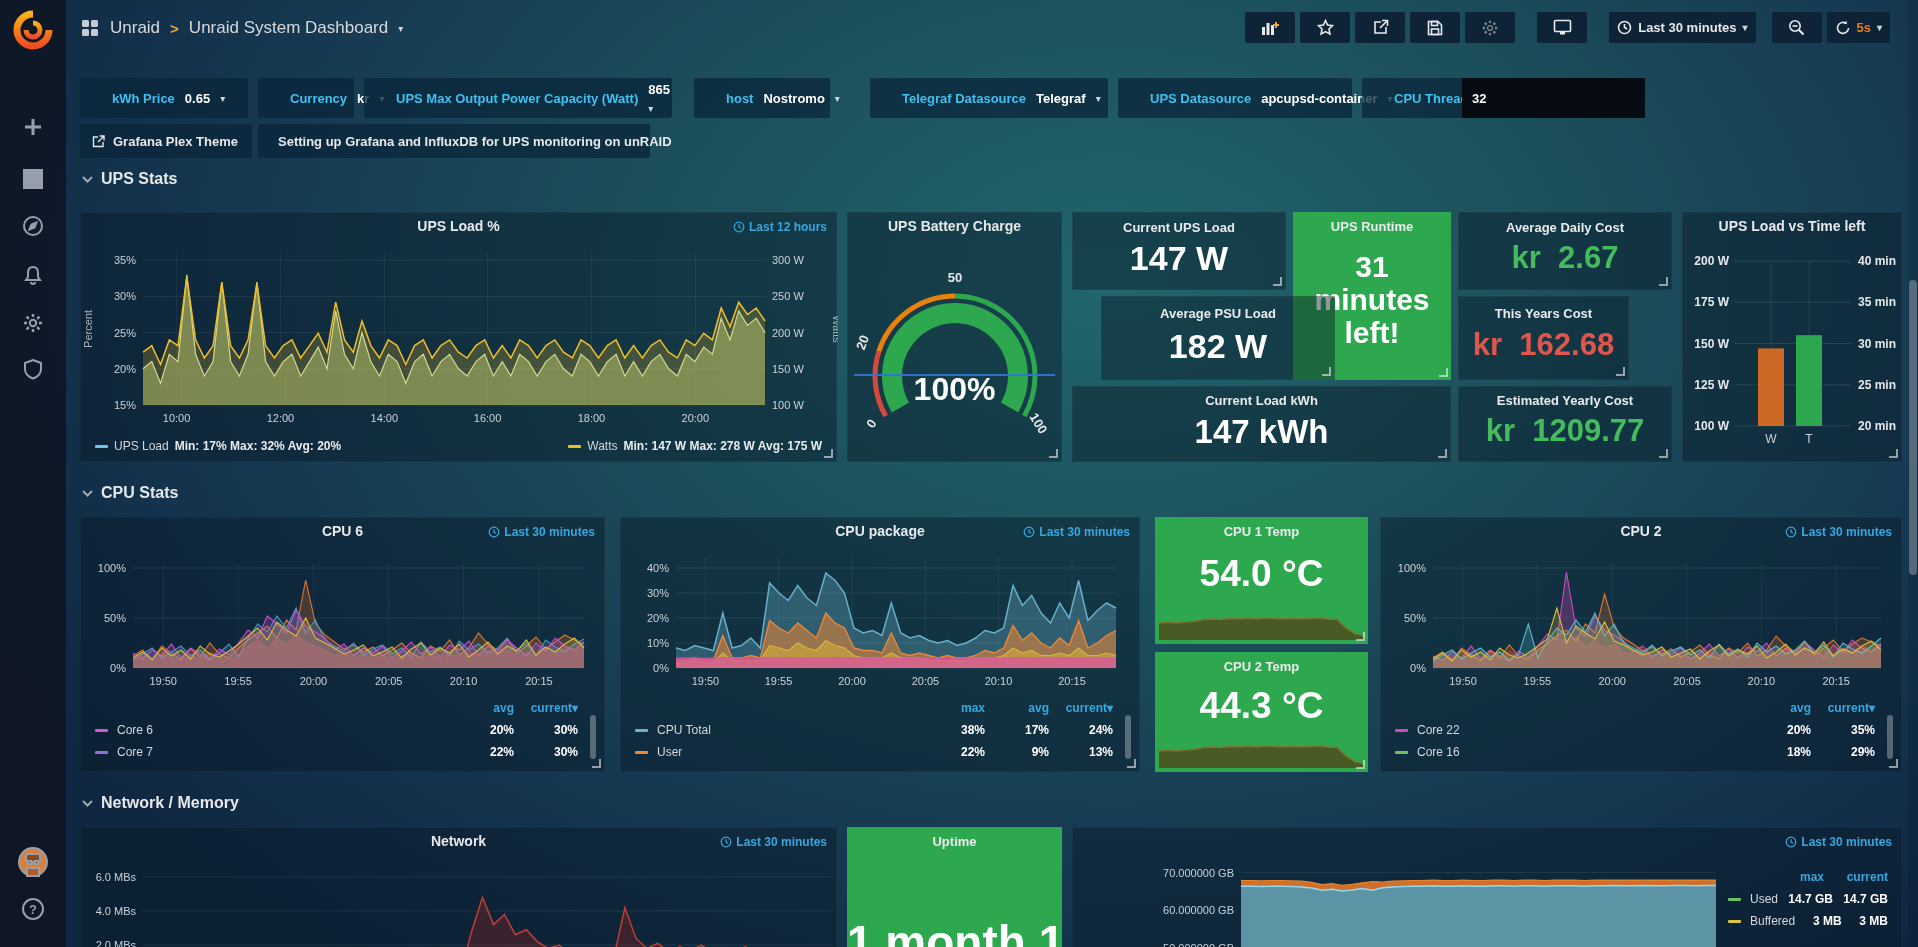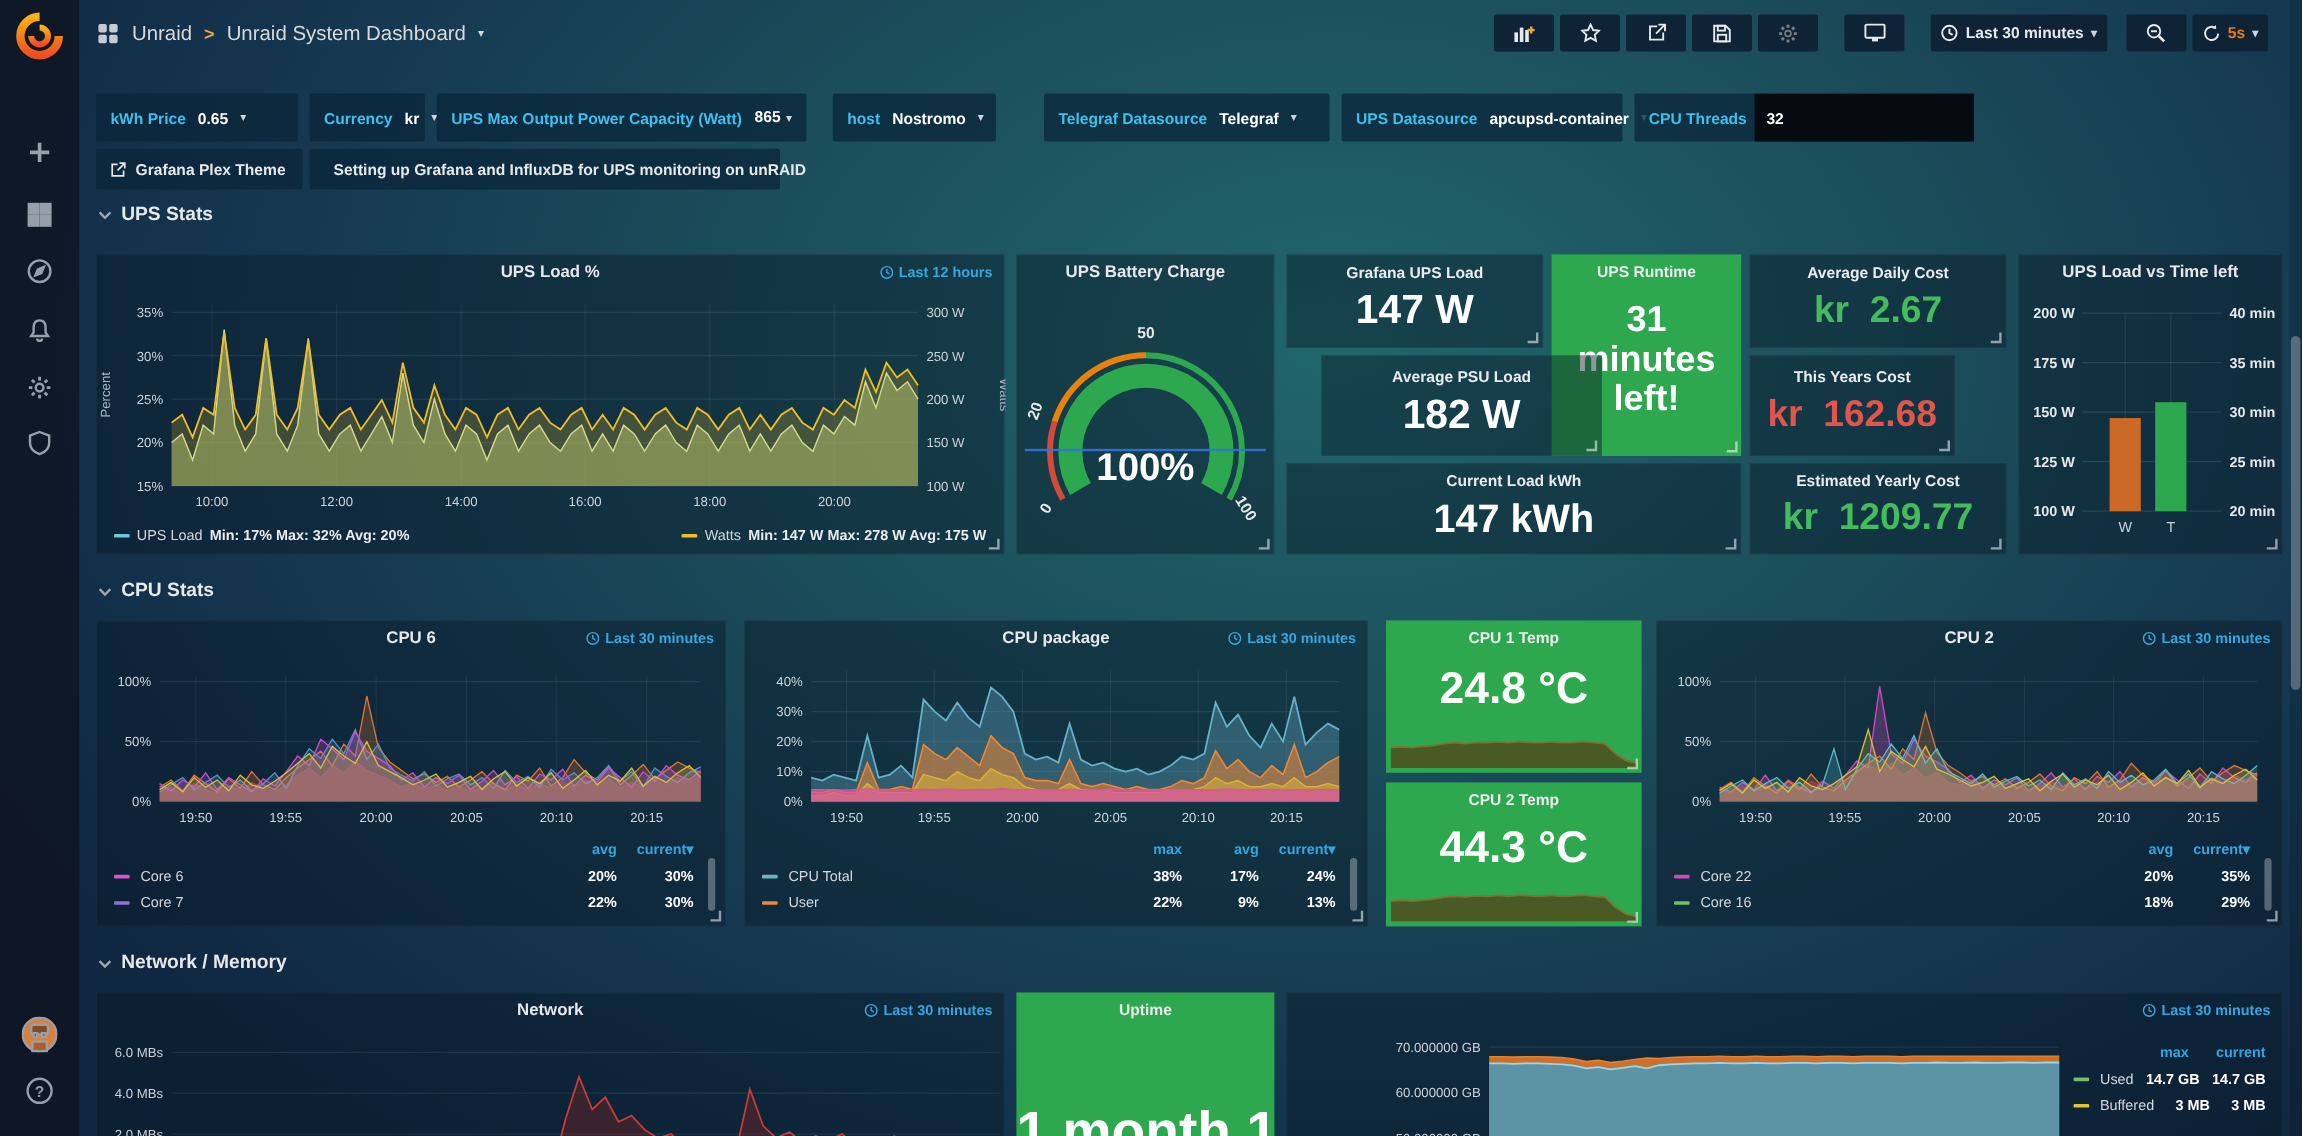--- a/index.html
+++ b/index.html
@@ -13,21 +13,21 @@
   
   #topnav{position:absolute;left:66px;top:0;right:0;height:56px;display:flex;align-items:center;}
   .crumb{display:flex;align-items:center;gap:10px;margin-left:14px;color:#d8d9da;font-size:17px;}
   .crumb .sep{color:#f2a33c;font-weight:bold;font-size:15px;}
   .tbtns{position:absolute;right:28px;top:12px;display:flex;align-items:center;gap:5px;}
   .tbtn{height:31px;min-width:34px;background:#0e2436;border-radius:2px;display:flex;align-items:center;justify-content:center;gap:6px;padding:0 8px;color:#e6e8ea;font-size:13px;font-weight:bold;cursor:pointer;}
   .tbtn svg{stroke:#e6e8ea;fill:none;stroke-width:1.6;}
   .gap{width:12px;}
   
   .chip{position:absolute;height:40px;background:rgba(10,38,58,0.75);border-radius:2px;display:flex;align-items:center;gap:10px;padding:0 12px;box-sizing:border-box;cursor:pointer;}
-  .chip .lab{color:#3fc0f0;font-weight:bold;font-size:13px;white-space:nowrap;}
+  .chip .lab{color:#3fc0f0;font-weight:bold;font-size:13px;white-space:nowrap;margin-left:20px;}
   .chip .val{color:#fff;font-weight:bold;font-size:13px;white-space:nowrap;}
   .caret{color:#cfd6dc;font-size:10px;}
   .linkchip{position:absolute;height:34px;background:rgba(10,38,58,0.75);border-radius:2px;display:flex;align-items:center;gap:8px;padding:0 12px;color:#e6e8ea;font-size:13px;font-weight:bold;cursor:pointer;box-sizing:border-box;white-space:nowrap;}
   
   .sect{position:absolute;display:flex;align-items:center;gap:8px;color:#e6e8ea;font-size:16px;font-weight:bold;cursor:pointer;}
   .sect svg{stroke:#9fa7ad;fill:none;stroke-width:2;}
   
   .panel{position:absolute;background:rgba(8,24,38,0.45);border:1px solid rgba(255,255,255,0.035);box-sizing:border-box;}
   .panel::after{content:"";position:absolute;right:3px;bottom:3px;width:7px;height:7px;border-right:2px solid rgba(255,255,255,0.55);border-bottom:2px solid rgba(255,255,255,0.55);}
   .pt{position:absolute;top:5px;left:0;right:0;text-align:center;font-size:14px;font-weight:bold;color:#e6e8ea;cursor:pointer;}
@@ -344,21 +344,21 @@
         <text x="27.3" y="212.8" fill="#e6e8ea" font-size="13" font-weight="bold" text-anchor="middle" transform="rotate(-58 27.3 212.8)">0</text>
         <text x="18.7" y="130.9" fill="#e6e8ea" font-size="13" font-weight="bold" text-anchor="middle" transform="rotate(-70 18.7 130.9)">20</text>
         <text x="107.0" y="69.0" fill="#e6e8ea" font-size="13" font-weight="bold" text-anchor="middle" transform="rotate(0 107.0 69.0)">50</text>
         <text x="186.7" y="212.8" fill="#e6e8ea" font-size="13" font-weight="bold" text-anchor="middle" transform="rotate(58 186.7 212.8)">100</text>
       </svg>
     <div style="position:absolute;left:6px;right:6px;top:161px;height:2px;background:#3274d9;opacity:.9"></div>
     <div class="gauge-val" style="top:158px;font-size:32px">100%</div>
   </div>
 
   <div class="panel" style="left:1072px;top:212px;width:214px;height:78px">
-    <div class="stat-title" style="top:7px">Grafana UPS Load</div>
+    <div class="stat-title" style="top:7px">Current UPS Load</div>
     <div class="stat-value" style="top:26px;font-size:34px">147 W</div>
   </div>
   <div class="panel green" style="left:1293px;top:212px;width:158px;height:168px">
     <div class="stat-title" style="top:7px">UPS Runtime</div>
     <div class="stat-value" style="top:38px;font-size:30px">31</div>
     <div class="stat-value" style="top:71px;font-size:30px">minutes</div>
     <div class="stat-value" style="top:104px;font-size:30px">left!</div>
   </div>
   <div class="panel" style="left:1458px;top:212px;width:214px;height:78px">
     <div class="stat-title" style="top:7px">Average Daily Cost</div>
@@ -539,21 +539,21 @@
         <span class="lcell">22%</span>
         <span class="lcell">9%</span>
         <span class="lcell">13%</span>
       </div>
     </div>
     <div class="lscroll" style="right:8px;bottom:12px"></div>
   </div>
 
   <div class="panel green" style="left:1155px;top:517px;width:213px;height:127px;overflow:hidden">
     <div class="stat-title" style="top:7px">CPU 1 Temp</div>
-    <div class="stat-value" style="top:36px;font-size:37px">24.8 °C</div>
+    <div class="stat-value" style="top:36px;font-size:37px">54.0 °C</div>
     <svg class="chart" width="205" height="34" style="left:4px;top:89px">
         <path d="M0.0 17.0 L8.9 16.3 L17.8 17.0 L26.7 16.0 L35.7 15.3 L44.6 13.6 L53.5 12.9 L62.4 13.6 L71.3 12.6 L80.2 12.9 L89.1 12.2 L98.0 12.9 L107.0 11.9 L115.9 12.6 L124.8 12.9 L133.7 12.2 L142.6 12.9 L151.5 12.6 L160.4 11.9 L169.3 12.9 L178.3 13.6 L187.2 22.1 L196.1 27.9 L205.0 29.9 L 205 34 L 0 34 Z" fill="rgba(80,76,30,0.85)"></path>
         <path d="M0.0 17.0 L8.9 16.3 L17.8 17.0 L26.7 16.0 L35.7 15.3 L44.6 13.6 L53.5 12.9 L62.4 13.6 L71.3 12.6 L80.2 12.9 L89.1 12.2 L98.0 12.9 L107.0 11.9 L115.9 12.6 L124.8 12.9 L133.7 12.2 L142.6 12.9 L151.5 12.6 L160.4 11.9 L169.3 12.9 L178.3 13.6 L187.2 22.1 L196.1 27.9 L205.0 29.9" fill="none" stroke="#7b7430" stroke-width="1.5"></path>
       </svg>
   </div>
   <div class="panel green" style="left:1155px;top:652px;width:213px;height:120px;overflow:hidden">
     <div class="stat-title" style="top:7px">CPU 2 Temp</div>
     <div class="stat-value" style="top:33px;font-size:37px">44.3 °C</div>
     <svg class="chart" width="205" height="34" style="left:4px;top:82px">
         <path d="M0.0 17.0 L8.9 16.3 L17.8 17.0 L26.7 16.0 L35.7 15.3 L44.6 13.6 L53.5 12.9 L62.4 13.6 L71.3 12.6 L80.2 12.9 L89.1 12.2 L98.0 12.9 L107.0 11.9 L115.9 12.6 L124.8 12.9 L133.7 12.2 L142.6 12.9 L151.5 12.6 L160.4 11.9 L169.3 12.9 L178.3 13.6 L187.2 22.1 L196.1 27.9 L205.0 29.9 L 205 34 L 0 34 Z" fill="rgba(80,76,30,0.85)"></path>

